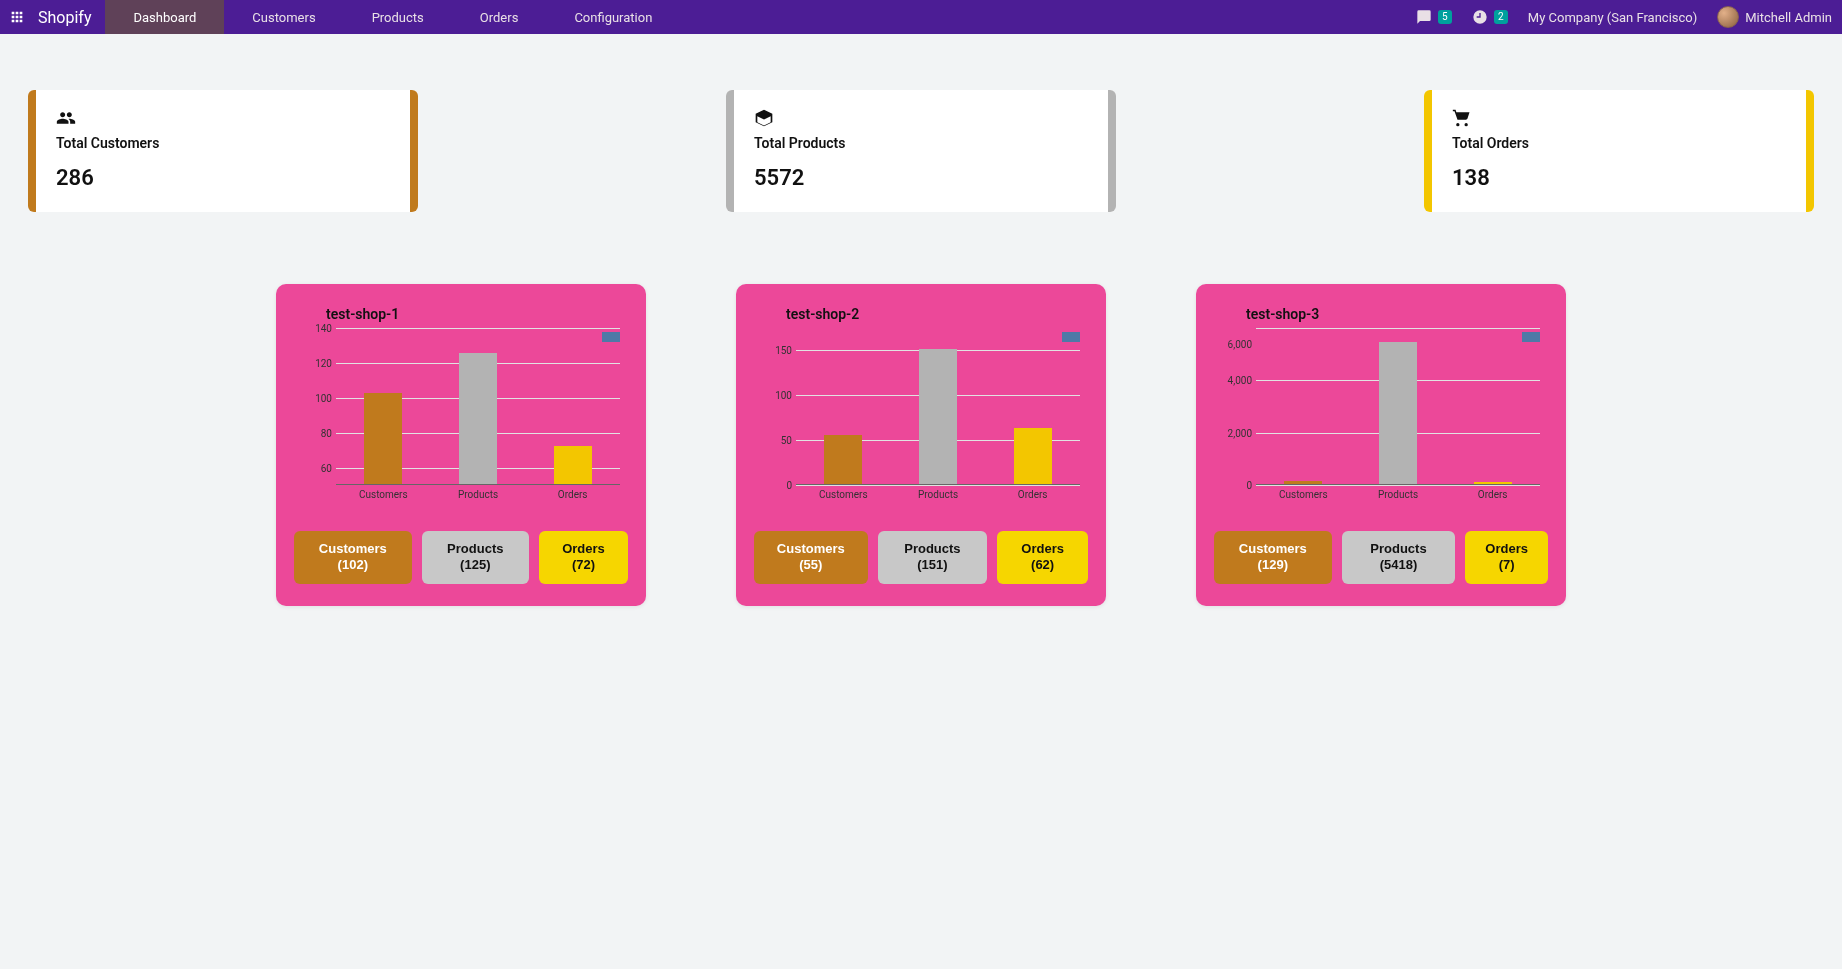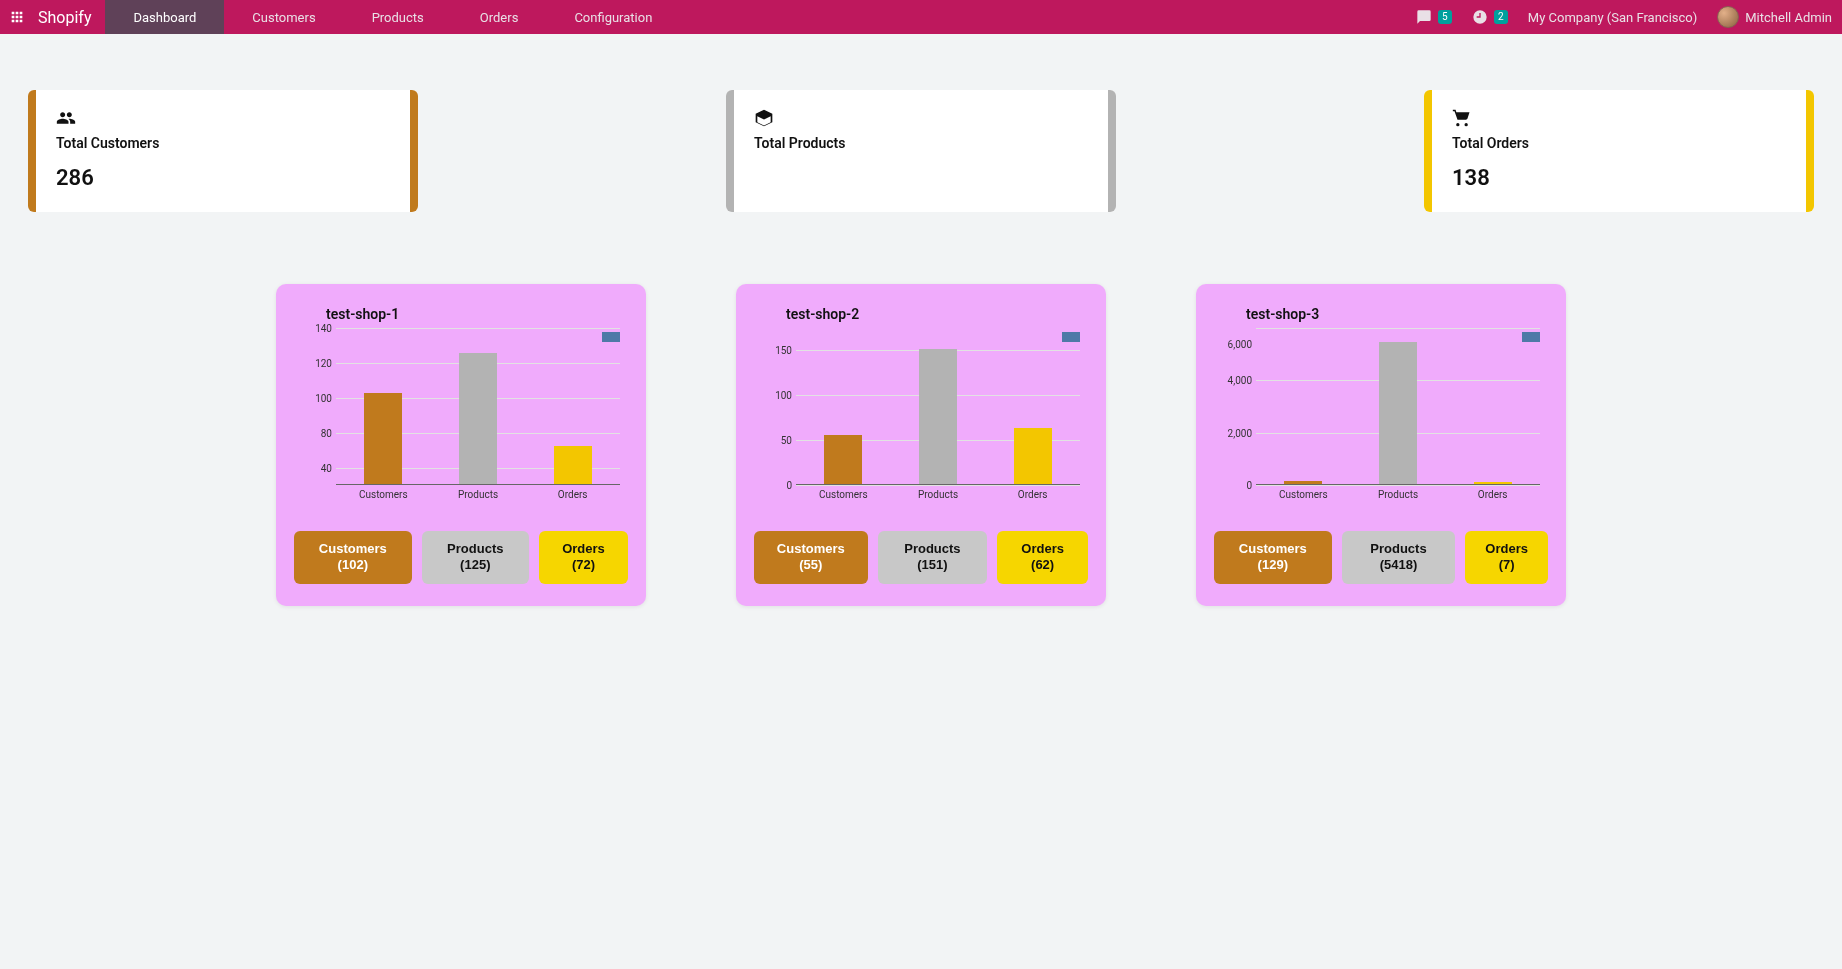--- a/index.html
+++ b/index.html
@@ -5,21 +5,21 @@
   * { box-sizing: border-box; margin: 0; padding: 0; }
   html, body { height: 100%; }
   body {
     font-family: -apple-system, BlinkMacSystemFont, "Segoe UI", Roboto, "Helvetica Neue", Arial, sans-serif;
     background: #f2f4f5;
     color: #111;
     font-size: 14px;
   }
   
   .topbar {
-    background: #be185d;
+    background: #4c1d95;
     color: #fff;
     height: 34px;
     display: flex;
     align-items: stretch;
     padding: 0;
   }
   .apps-btn {
     width: 34px;
     display: flex; align-items: center; justify-content: center;
     cursor: pointer;
@@ -93,21 +93,21 @@
   .summary-card .edge-r { right: 0; border-radius: 0 6px 6px 0; }
   .edge-brown { background: #c07a1d; }
   .edge-grey  { background: #b3b3b3; }
   .edge-yellow{ background: #f3c600; }
   .summary-icon { width: 20px; height: 20px; fill: #111; margin-bottom: 4px; }
   .summary-title { font-size: 14px; font-weight: 600; }
   .summary-value { font-size: 22px; font-weight: 600; margin-top: 14px; }
 
   .row2 { margin-top: 72px; display: flex; gap: 90px; justify-content: center; }
   .chart-card {
-    background: #f0abfc;
+    background: #ec4899;
     border-radius: 10px;
     box-shadow: 0 1px 4px rgba(0,0,0,0.08);
     width: 370px;
     padding: 22px 18px 22px 18px;
   }
   .chart-title { font-weight: 600; font-size: 14px; padding-left: 32px; margin-bottom: 6px; }
   .chart-wrap { position: relative; height: 175px; padding-left: 42px; padding-right: 8px; }
   .legend-box {
     position: absolute; top: 4px; right: 8px;
     width: 18px; height: 10px; background: #4e79a7;
@@ -191,20 +191,21 @@
       <div class="summary-value">286</div>
     </div>
 
     <div class="summary-card">
       <div class="edge-l edge-grey"></div>
       <div class="edge-r edge-grey"></div>
       <svg class="summary-icon" viewBox="0 0 24 24">
           <path d="M12 2 2 7v10l10 5 10-5V7zM4.5 8.3 12 12l7.5-3.7L12 4.6zM12 21 4 17V9.8l8 4v7.2zm8-4-8 4v-7.2l8-4z"></path>
         </svg>
       <div class="summary-title">Total Products</div>
+      <div class="summary-value">5572</div>
     </div>
 
     <div class="summary-card">
       <div class="edge-l edge-yellow"></div>
       <div class="edge-r edge-yellow"></div>
       <svg class="summary-icon" viewBox="0 0 24 24">
           <path d="M7 18a2 2 0 1 0 2 2 2 2 0 0 0-2-2zm10 0a2 2 0 1 0 2 2 2 2 0 0 0-2-2zM7.3 14h9.4a2 2 0 0 0 1.9-1.4L21 5H5.2L4.3 2H1v2h2l3.6 10z"></path>
         </svg>
       <div class="summary-title">Total Orders</div>
       <div class="summary-value">138</div>
@@ -220,21 +221,21 @@
           <div class="plot">
             <div class="gridline" style="top: 139.556px;"></div>
             <div class="gridline" style="top: 104.667px;"></div>
             <div class="gridline" style="top: 69.7778px;"></div>
             <div class="gridline" style="top: 34.8889px;"></div>
             <div class="gridline" style="top: 0px;"></div>
             <div class="bar brown" style="height: 90.7111px; left: calc(16.6667% - 19px);"></div>
             <div class="bar grey" style="height: 130.833px; left: calc(50% - 19px);"></div>
             <div class="bar yellow" style="height: 38.3778px; left: calc(83.3333% - 19px);"></div>
           </div>
-          <div class="ytick" style="top: 139.556px;">40</div>
+          <div class="ytick" style="top: 139.556px;">60</div>
           <div class="ytick" style="top: 104.667px;">80</div>
           <div class="ytick" style="top: 69.7778px;">100</div>
           <div class="ytick" style="top: 34.8889px;">120</div>
           <div class="ytick" style="top: 0px;">140</div>
           <div class="xlabels">
             <div class="xlabel">Customers</div>
             <div class="xlabel">Products</div>
             <div class="xlabel">Orders</div>
           </div>
         </div>

